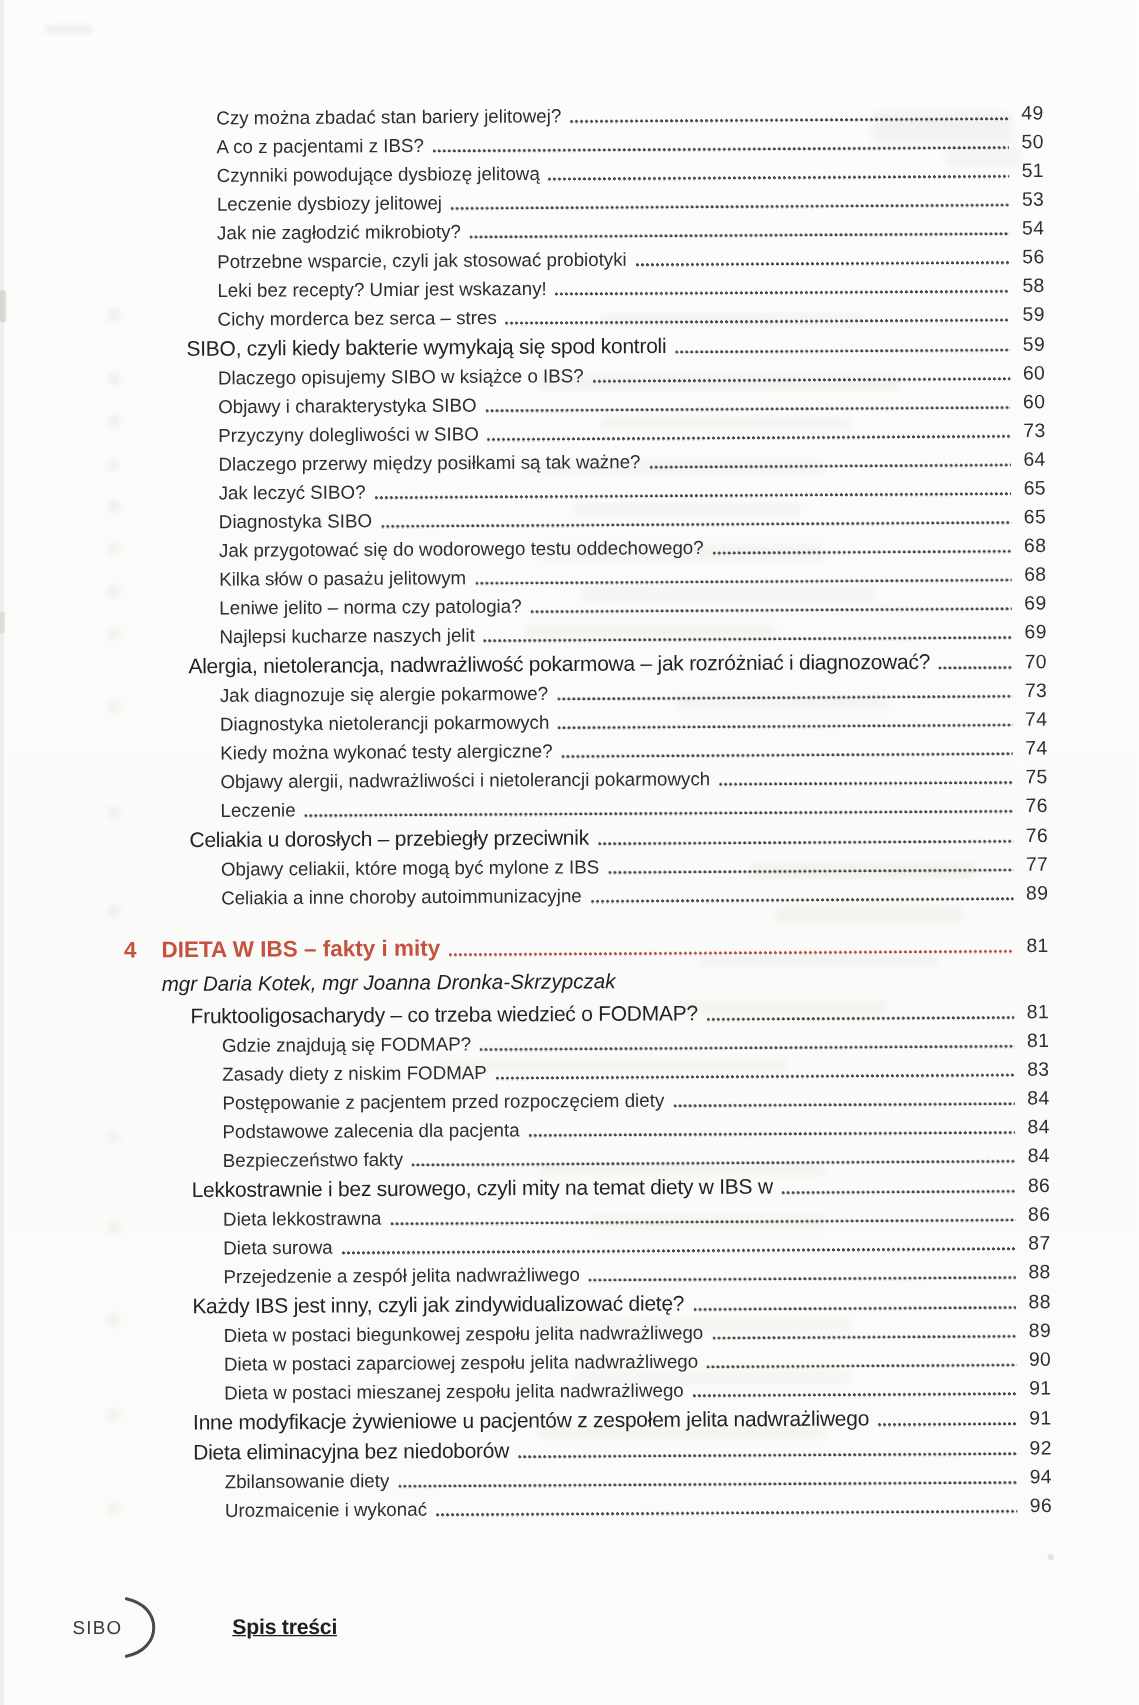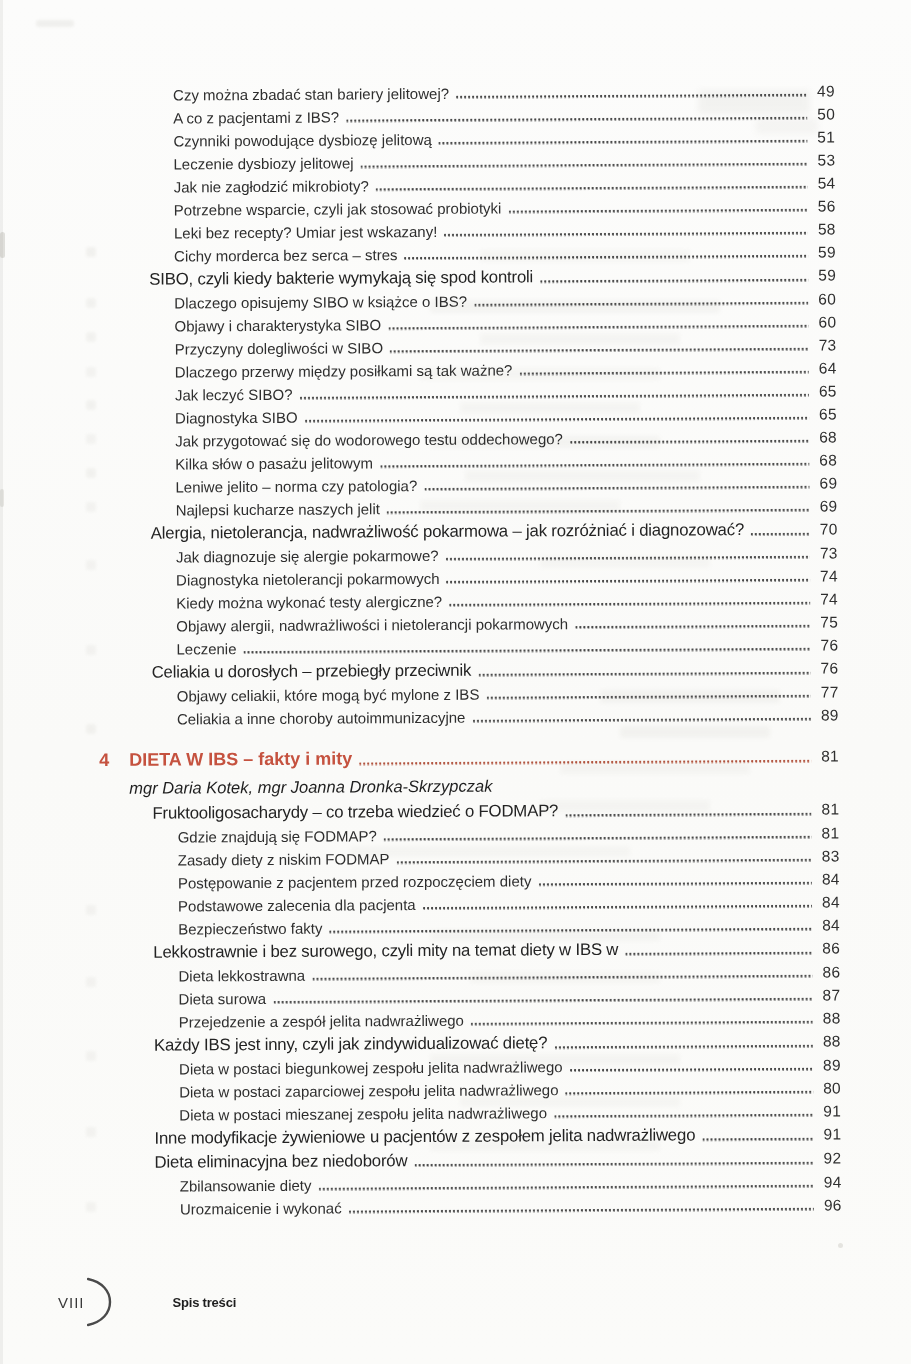--- a/index.html
+++ b/index.html
@@ -35,21 +35,21 @@
     margin-bottom:8px;
   }
   .pg{width:50px;flex:none;text-align:left;font-size:15.5px;font-weight:normal;letter-spacing:.3px;color:#2f2f2f;}
   .authors{height:27px;line-height:27px;padding-left:30px;font-style:italic;font-size:16.5px;color:#1f1f1f;}
 
   
   .footer{position:absolute;left:58px;top:1276px;height:52px;display:flex;align-items:center;}
   .roman-wrap{position:relative;display:inline-flex;align-items:center;height:52px;}
   .roman{font-size:15px;letter-spacing:1px;color:#3a3a3a;line-height:1;}
   .arc{margin-left:2px;display:block;}
-  .footer-title{margin-left:60px;font-weight:bold;font-size:13px;letter-spacing:-0.2px;color:#1d1d1d;}
+  .footer-title{margin-left:60px;font-weight:bold;font-size:17px;letter-spacing:-0.2px;color:#1d1d1d;text-decoration:underline;}
 
   
   .ghost{position:absolute;background:#9a988c;border-radius:3px;transform:scaleX(-1);}
 </style>
 </head>
 <body>
 
 <div class="page">
   <div class="edge-line"></div>
 
@@ -301,21 +301,21 @@
         <span class="pg">88</span>
       </div>
       <div class="row l3">
         <span class="lbl">Dieta w postaci biegunkowej zespołu jelita nadwrażliwego</span>
         <span class="leader"></span>
         <span class="pg">89</span>
       </div>
       <div class="row l3">
         <span class="lbl">Dieta w postaci zaparciowej zespołu jelita nadwrażliwego</span>
         <span class="leader"></span>
-        <span class="pg">80</span>
+        <span class="pg">90</span>
       </div>
       <div class="row l3">
         <span class="lbl">Dieta w postaci mieszanej zespołu jelita nadwrażliwego</span>
         <span class="leader"></span>
         <span class="pg">91</span>
       </div>
       <div class="row l2">
         <span class="lbl">Inne modyfikacje żywieniowe u pacjentów z zespołem jelita nadwrażliwego</span>
         <span class="leader"></span>
         <span class="pg">91</span>
@@ -332,20 +332,20 @@
       </div>
       <div class="row l3">
         <span class="lbl">Urozmaicenie i wykonać</span>
         <span class="leader"></span>
         <span class="pg">96</span>
       </div>
     </main>
 
   <footer class="footer">
     <span class="roman-wrap">
-      <span class="roman">VIII</span>
+      <span class="roman">SIBO</span>
       <svg class="arc" width="26" height="52" viewBox="0 0 26 52" aria-hidden="true">
         <path d="M1 3 C 15 6, 23 15, 23 26 C 23 37, 15 46, 1 49" fill="none" stroke="#4a4a4a" stroke-width="2.4" stroke-linecap="round"></path>
       </svg>
     </span>
     <span class="footer-title">Spis treści</span>
   </footer>
 </div>
 
 </body></html>

